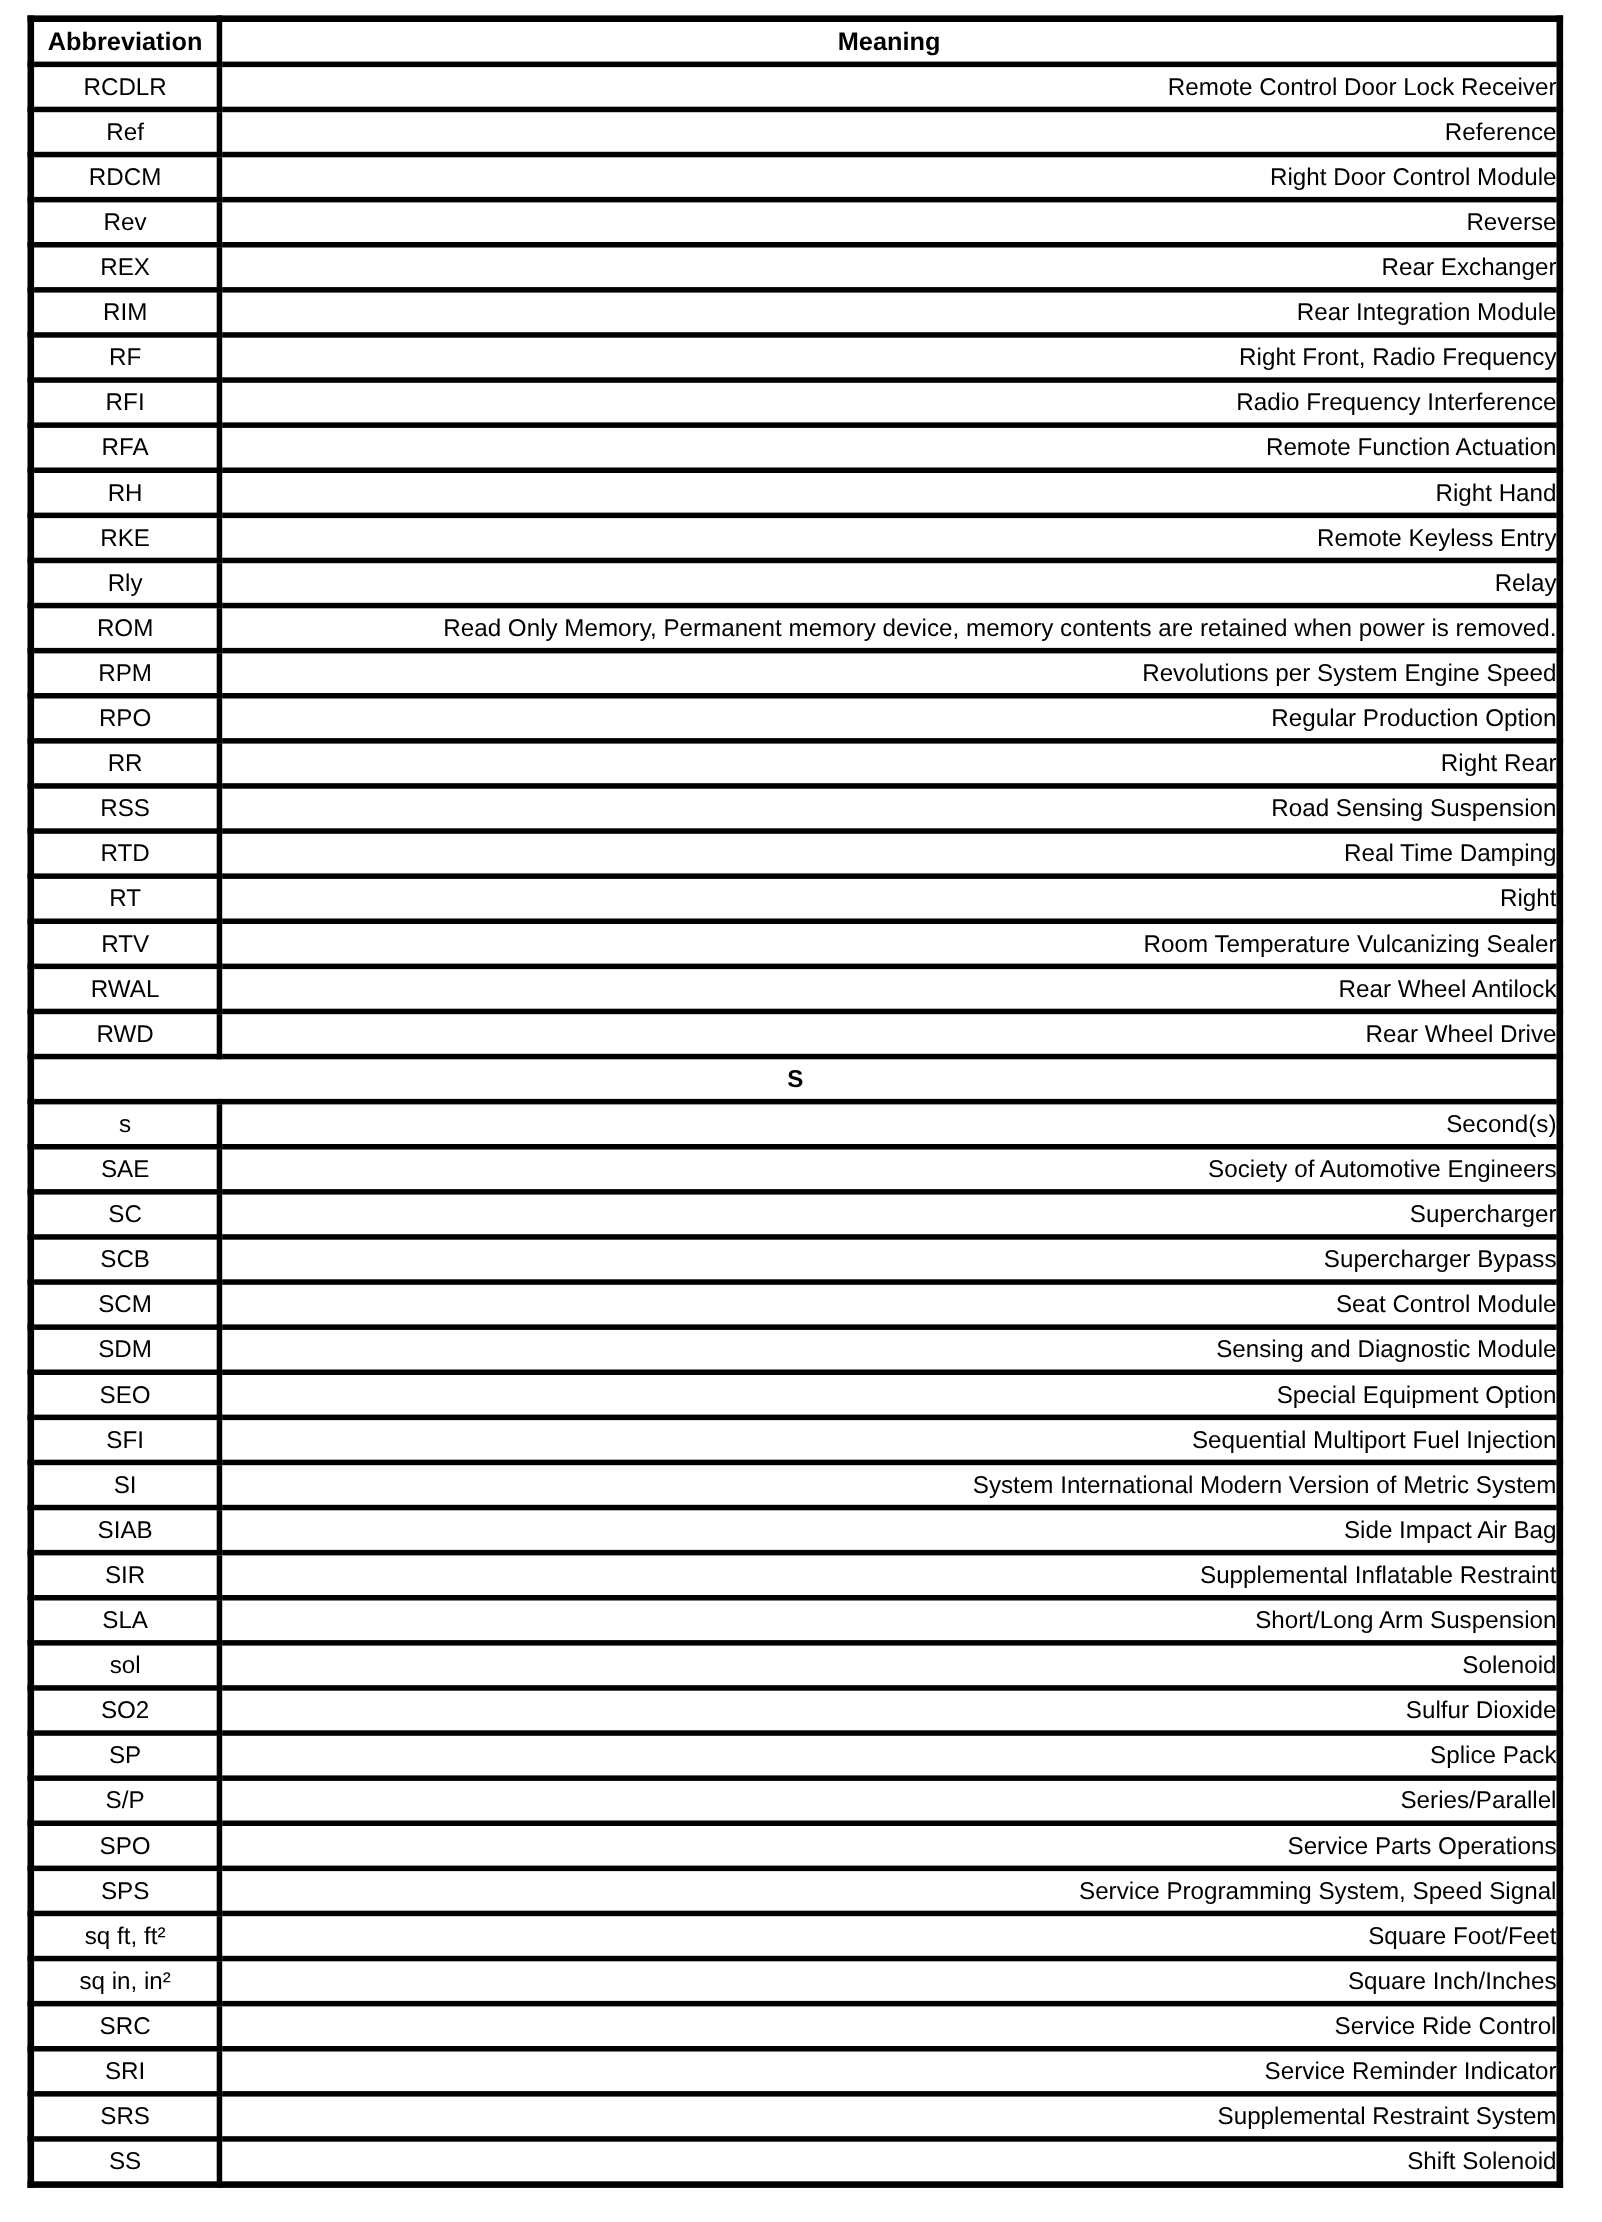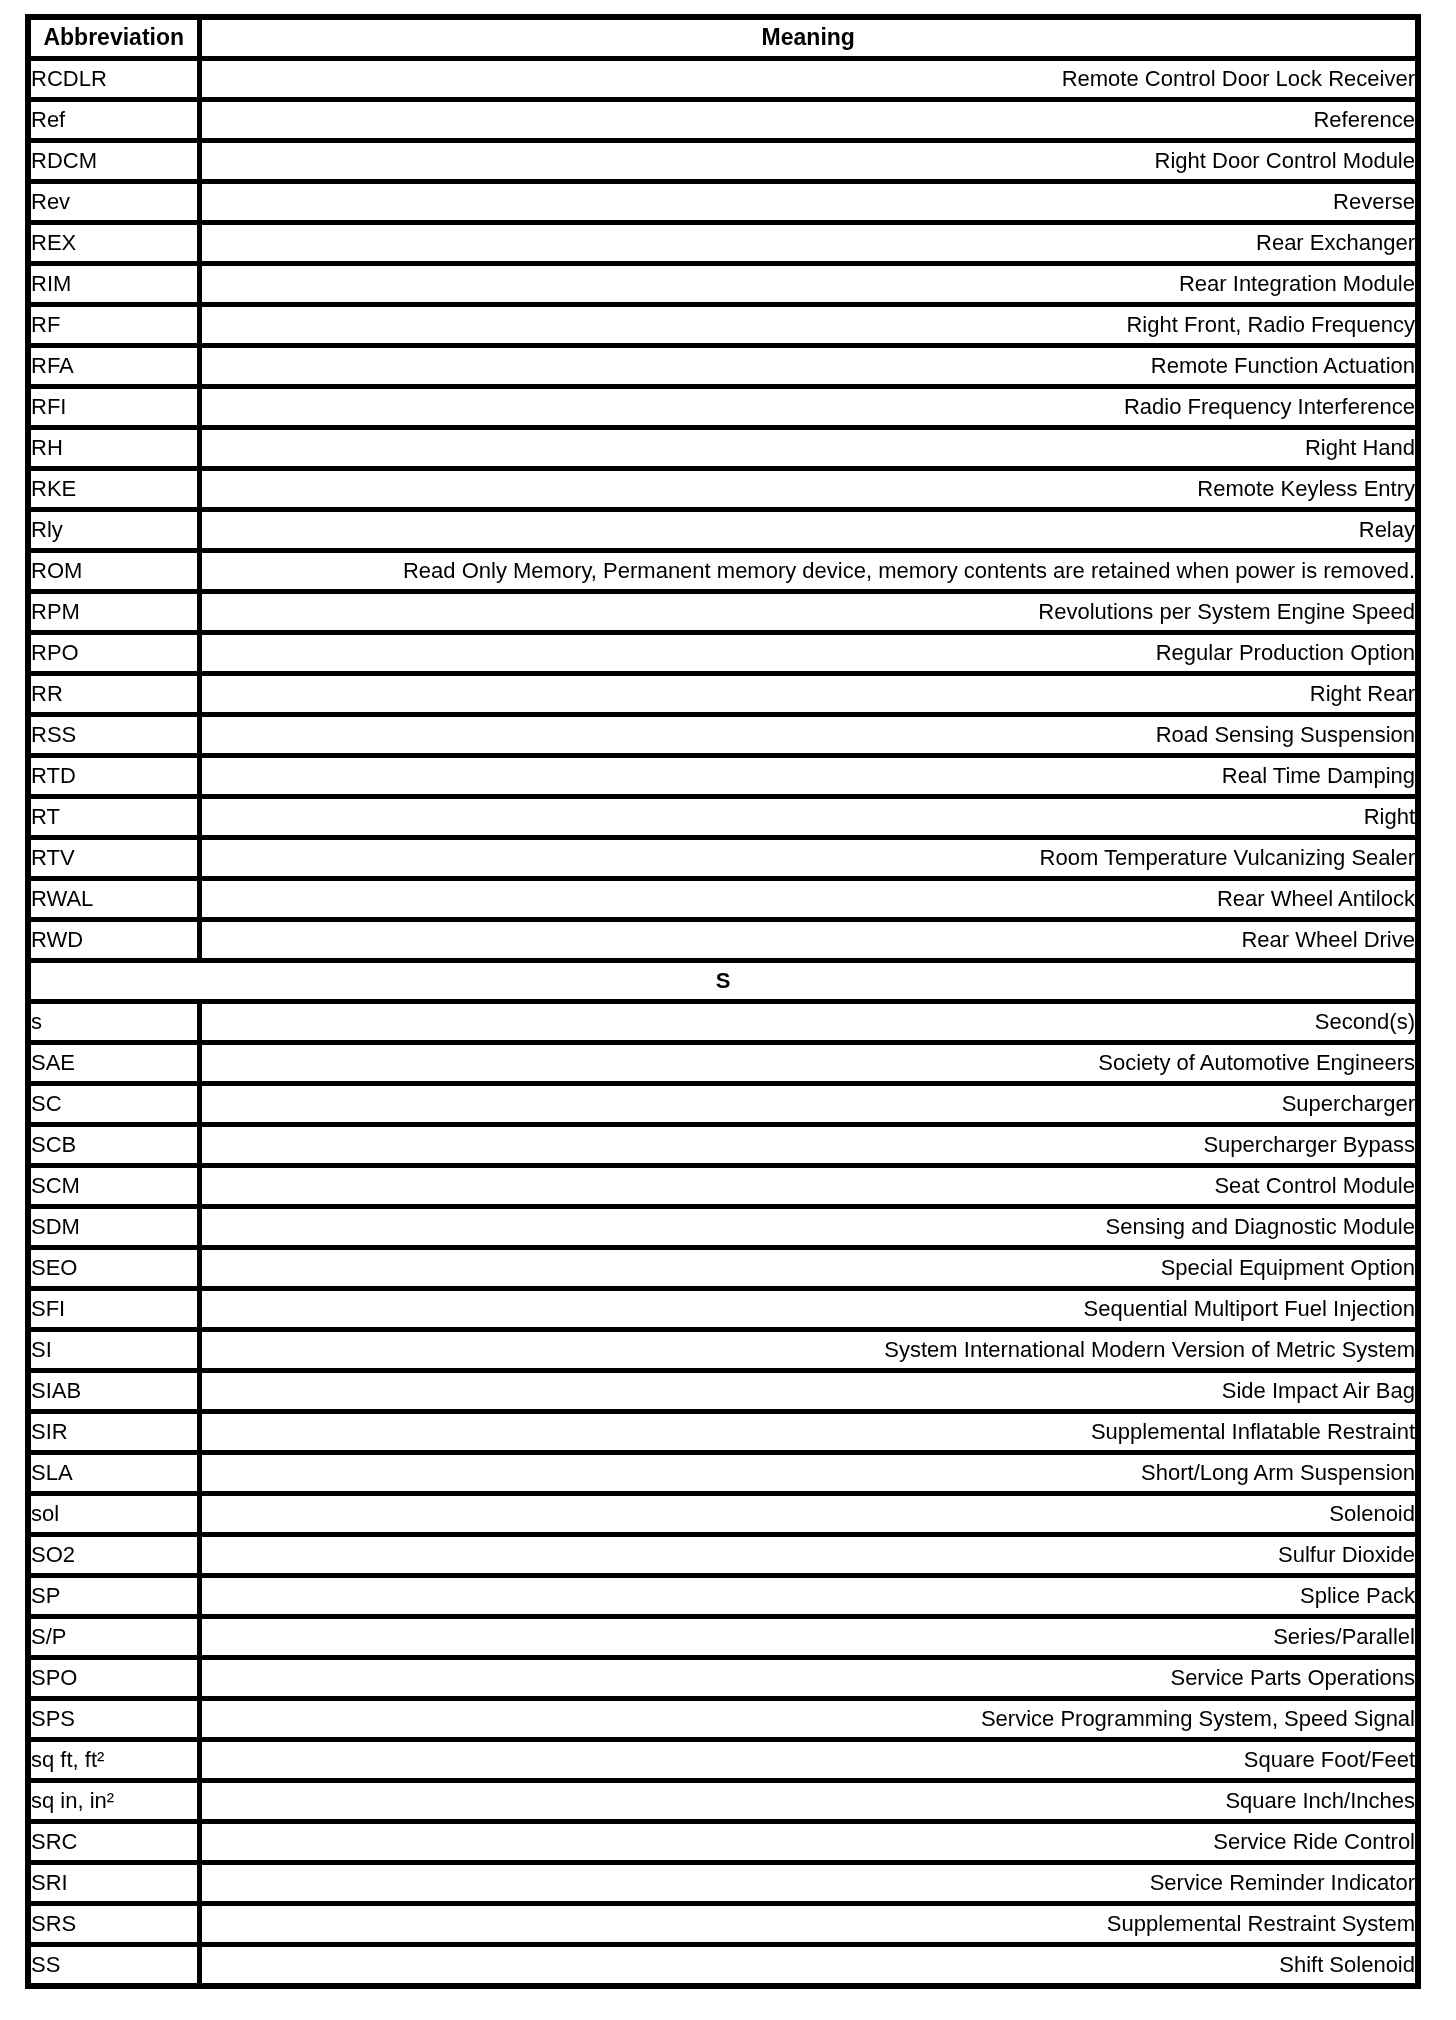--- a/index.html
+++ b/index.html
@@ -35,21 +35,21 @@
     color: #000000;
     overflow: hidden;
     white-space: nowrap;
   }
   table.abbrev th {
     font-weight: bold;
     text-align: center;
     font-size: 23px;
   }
   td.abbr {
-    text-align: left;
+    text-align: center;
     padding: 0 3px;
   }
   td.meaning {
     text-align: right;
     padding-left: 7px;
     padding-right: 4px;
   }
   td.section {
     text-align: center;
     font-weight: bold;
@@ -94,26 +94,26 @@
         </tr>
         <tr>
           <td class="abbr">RIM</td>
           <td class="meaning">Rear Integration Module</td>
         </tr>
         <tr>
           <td class="abbr">RF</td>
           <td class="meaning">Right Front, Radio Frequency</td>
         </tr>
         <tr>
+          <td class="abbr">RFI</td>
+          <td class="meaning">Radio Frequency Interference</td>
+        </tr>
+        <tr>
           <td class="abbr">RFA</td>
           <td class="meaning">Remote Function Actuation</td>
-        </tr>
-        <tr>
-          <td class="abbr">RFI</td>
-          <td class="meaning">Radio Frequency Interference</td>
         </tr>
         <tr>
           <td class="abbr">RH</td>
           <td class="meaning">Right Hand</td>
         </tr>
         <tr>
           <td class="abbr">RKE</td>
           <td class="meaning">Remote Keyless Entry</td>
         </tr>
         <tr>

